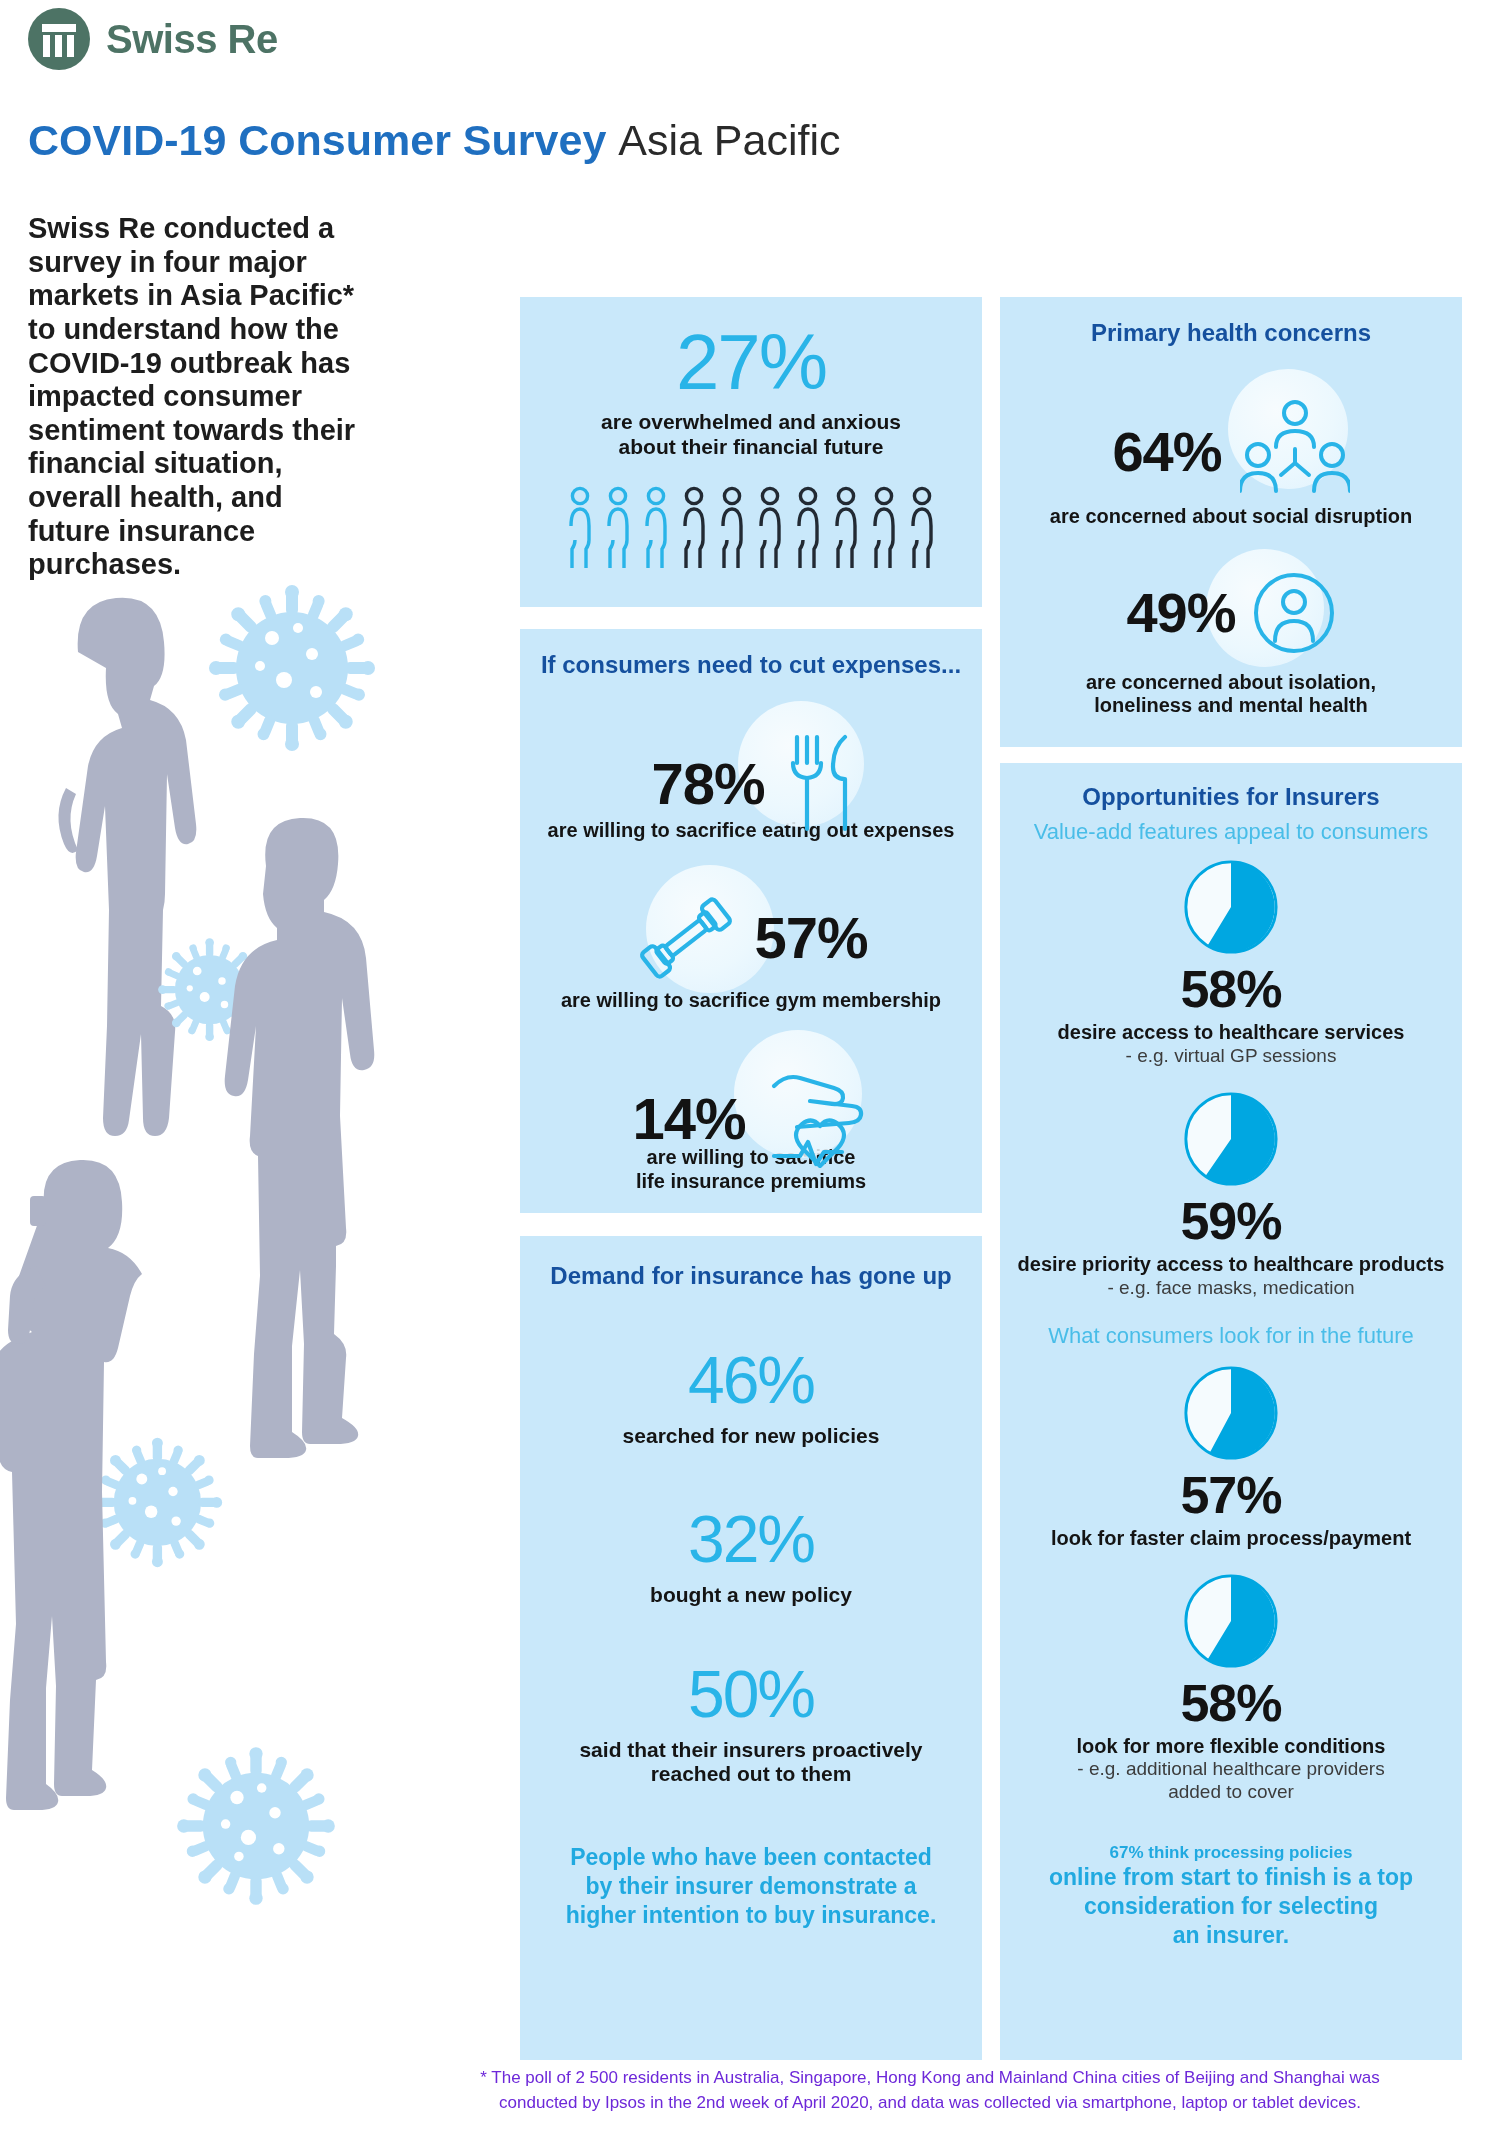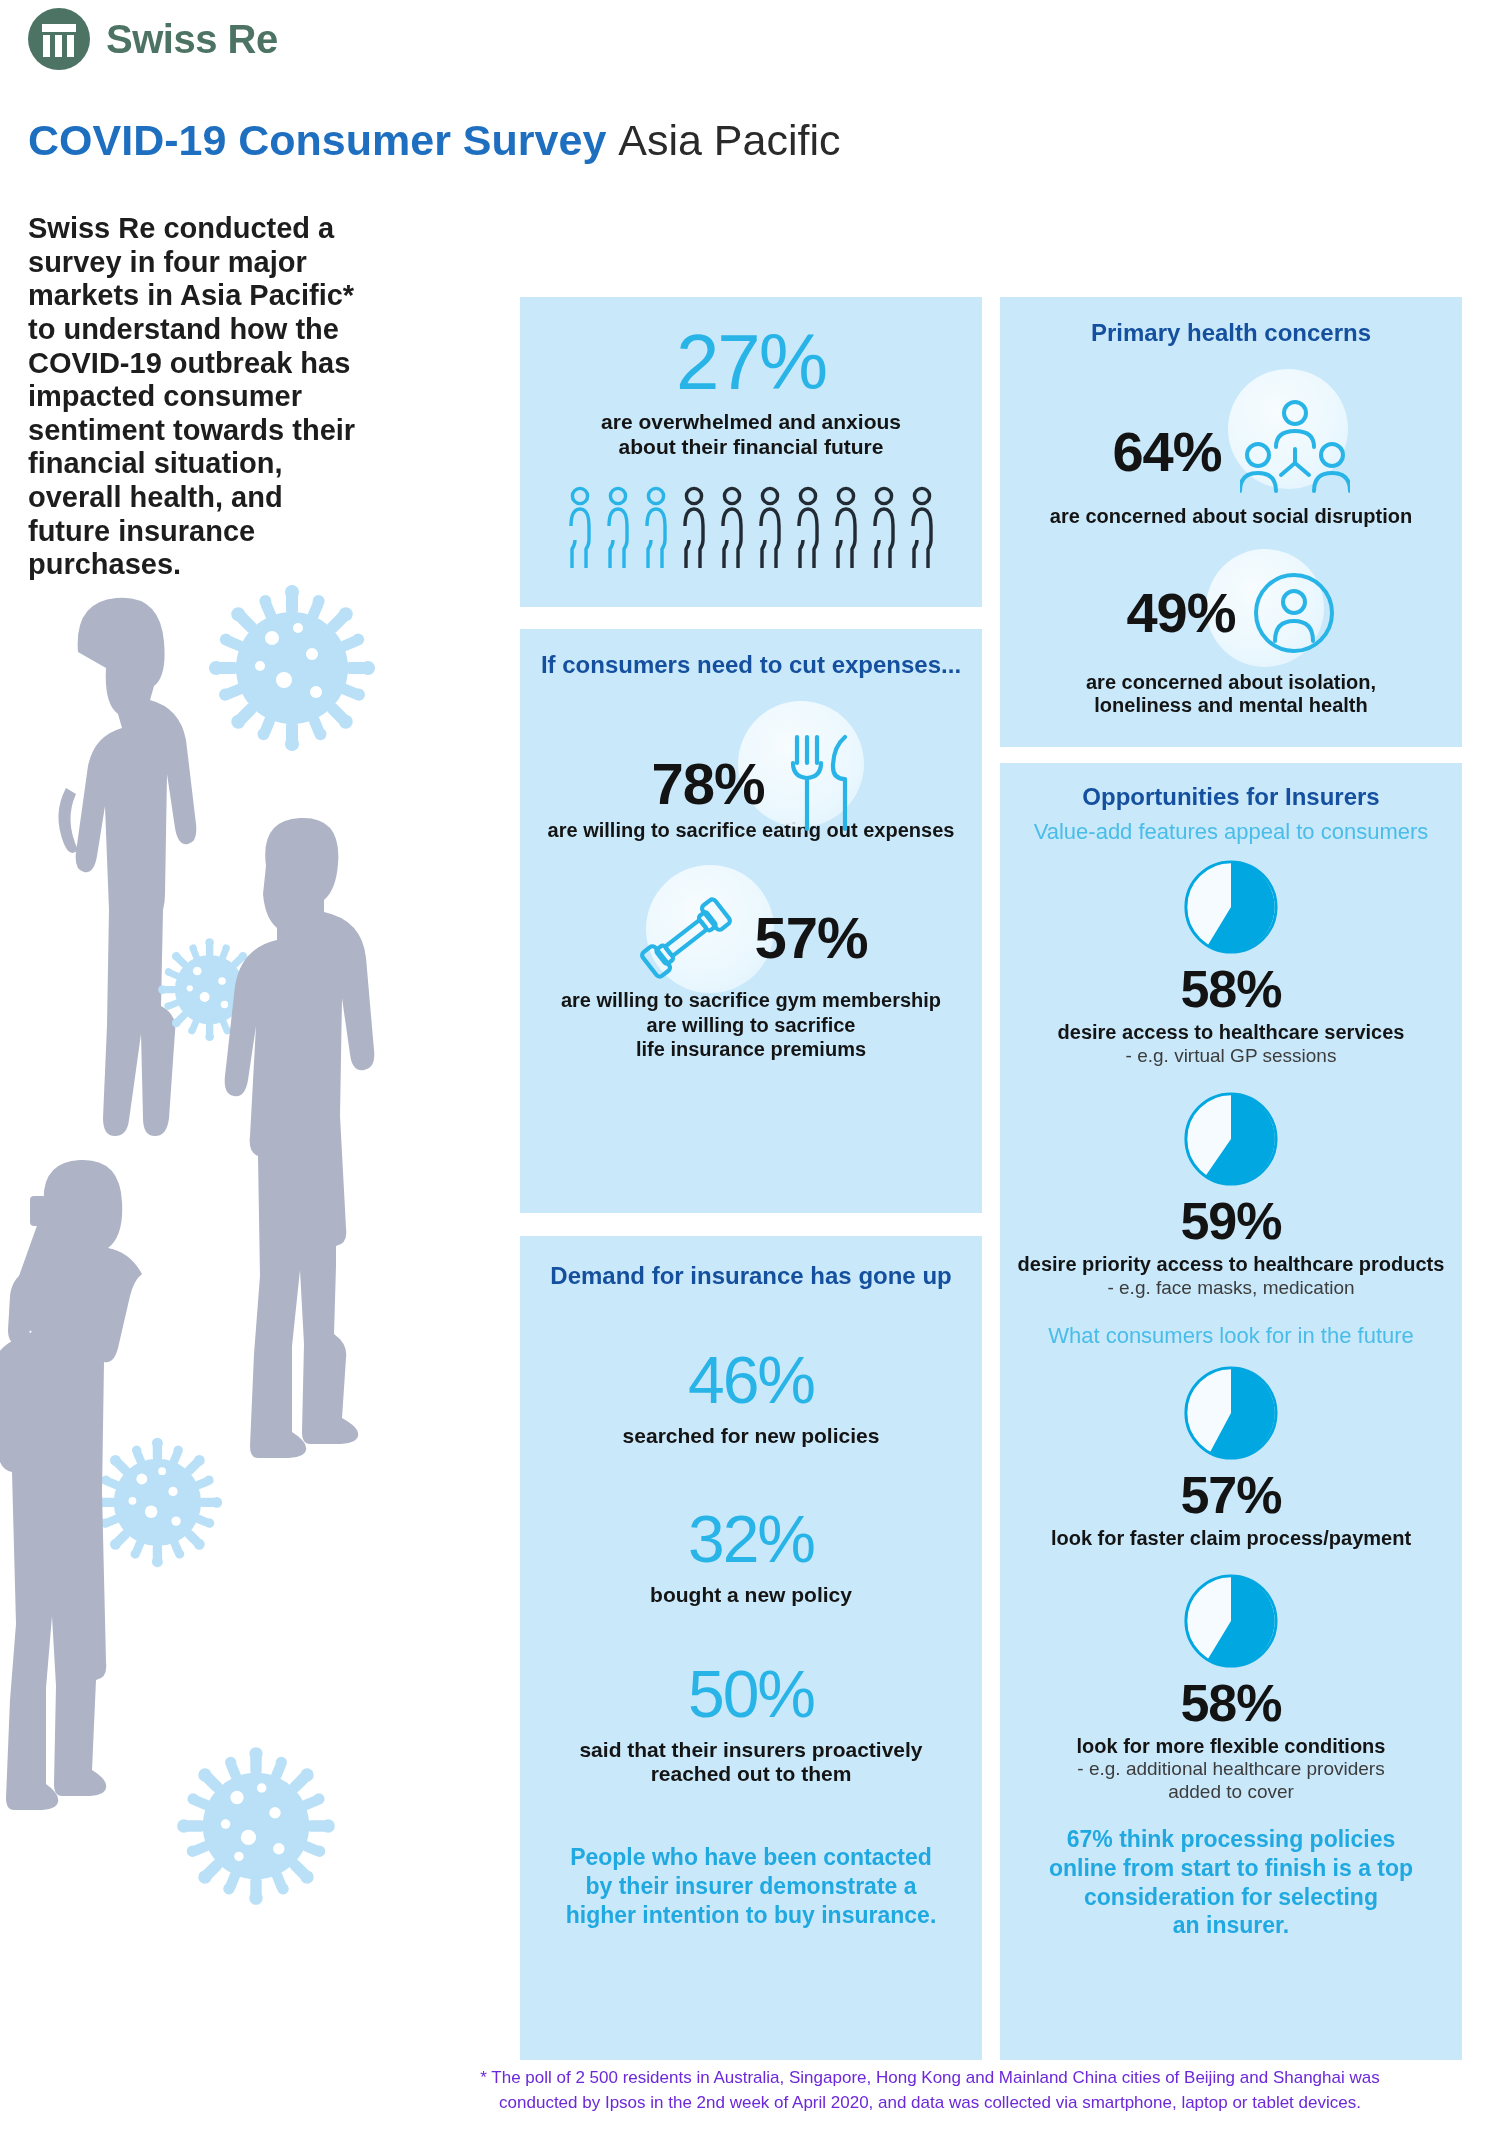--- a/index.html
+++ b/index.html
@@ -404,20 +404,33 @@
             <rect x="74" y="38" width="10" height="18" rx="3"></rect>
             <rect x="82" y="32" width="16" height="30" rx="4"></rect>
           </g>
         </g>
       </svg>
       <div class="pct-big-dark" style="font-size:58px;">57%</div>
     </div>
   </div>
   <div class="cap" style="font-size:20px;margin-top:2px;">are willing to sacrifice gym membership</div>
 
+  <div style="position:relative;height:120px;margin-top:12px;">
+    <div class="blob" style="left:214px;top:6px;width:128px;height:128px;opacity:.85;"></div>
+    <div class="rowflex" style="position:absolute;left:0;top:44px;width:100%;gap:12px;">
+      <div class="pct-big-dark" style="font-size:58px;">14%</div>
+      <svg width="112" height="100" viewBox="0 0 112 100">
+        <g fill="none" stroke="#29b4e8" stroke-width="4.2" stroke-linecap="round" stroke-linejoin="round">
+          <path d="M16 18 q12 -12 26 -8 l34 10 q10 3 9 10 q-1 7 -11 6 l-22 -3 M52 33 l42 5 q10 1 9 9 q-1 7 -12 8 l-52 4"></path>
+          <path d="M30 72 q-12 -14 0 -24 q10 -8 18 2 q8 -10 18 -2 q12 10 0 24 l-18 18z" transform="translate(14,8)"></path>
+          <path d="M16 88 l26 0 l8 -14 l8 22 l8 -12 l18 0"></path>
+        </g>
+      </svg>
+    </div>
+  </div>
   <div class="cap" style="font-size:20px;margin-top:2px;">are willing to sacrifice</div>
   <div class="cap" style="font-size:20px;">life insurance premiums</div>
 </div>
 
 <div class="card" style="left:520px;top:1236px;width:462px;height:824px;">
   <div class="card-title" style="font-size:24px;padding-top:26px;">Demand for insurance has gone up</div>
 
   <div class="pct-big-light" style="font-size:66px;margin-top:52px;">46%</div>
   <div class="cap" style="font-size:21px;margin-top:6px;">searched for new policies</div>
 
@@ -510,21 +523,21 @@
     <svg width="96" height="96" viewBox="0 0 100 100">
       <circle cx="50" cy="50" r="47" fill="#f5fbfe" stroke="#00a7e1" stroke-width="3"></circle>
       <path d="M50 50 L50 3 A47 47 0 1 1 25.2 90.8 Z" fill="#00a7e1"></path>
     </svg>
   </div>
   <div class="pct-big-dark" style="font-size:52px;margin-top:4px;">58%</div>
   <div class="cap" style="font-size:20px;margin-top:2px;">look for more flexible conditions</div>
   <div class="cap-light" style="font-size:19px;">- e.g. additional healthcare providers</div>
   <div class="cap-light" style="font-size:19px;">added to cover</div>
 
-  <div class="highlight" style="font-size:23px;margin-top:22px;">67% think processing policies</div>
+  <div class="highlight" style="font-size:17px;margin-top:39px;">67% think processing policies</div>
   <div class="highlight" style="font-size:23px;">online from start to finish is a top</div>
   <div class="highlight" style="font-size:23px;">consideration for selecting</div>
   <div class="highlight" style="font-size:23px;">an insurer.</div>
 </div>
 
 <div id="footnote">
   <div>* The poll of 2 500 residents in Australia, Singapore, Hong Kong and Mainland China cities of Beijing and Shanghai was</div>
   <div>conducted by Ipsos in the 2nd week of April 2020, and data was collected via smartphone, laptop or tablet devices.</div>
 </div>
 

